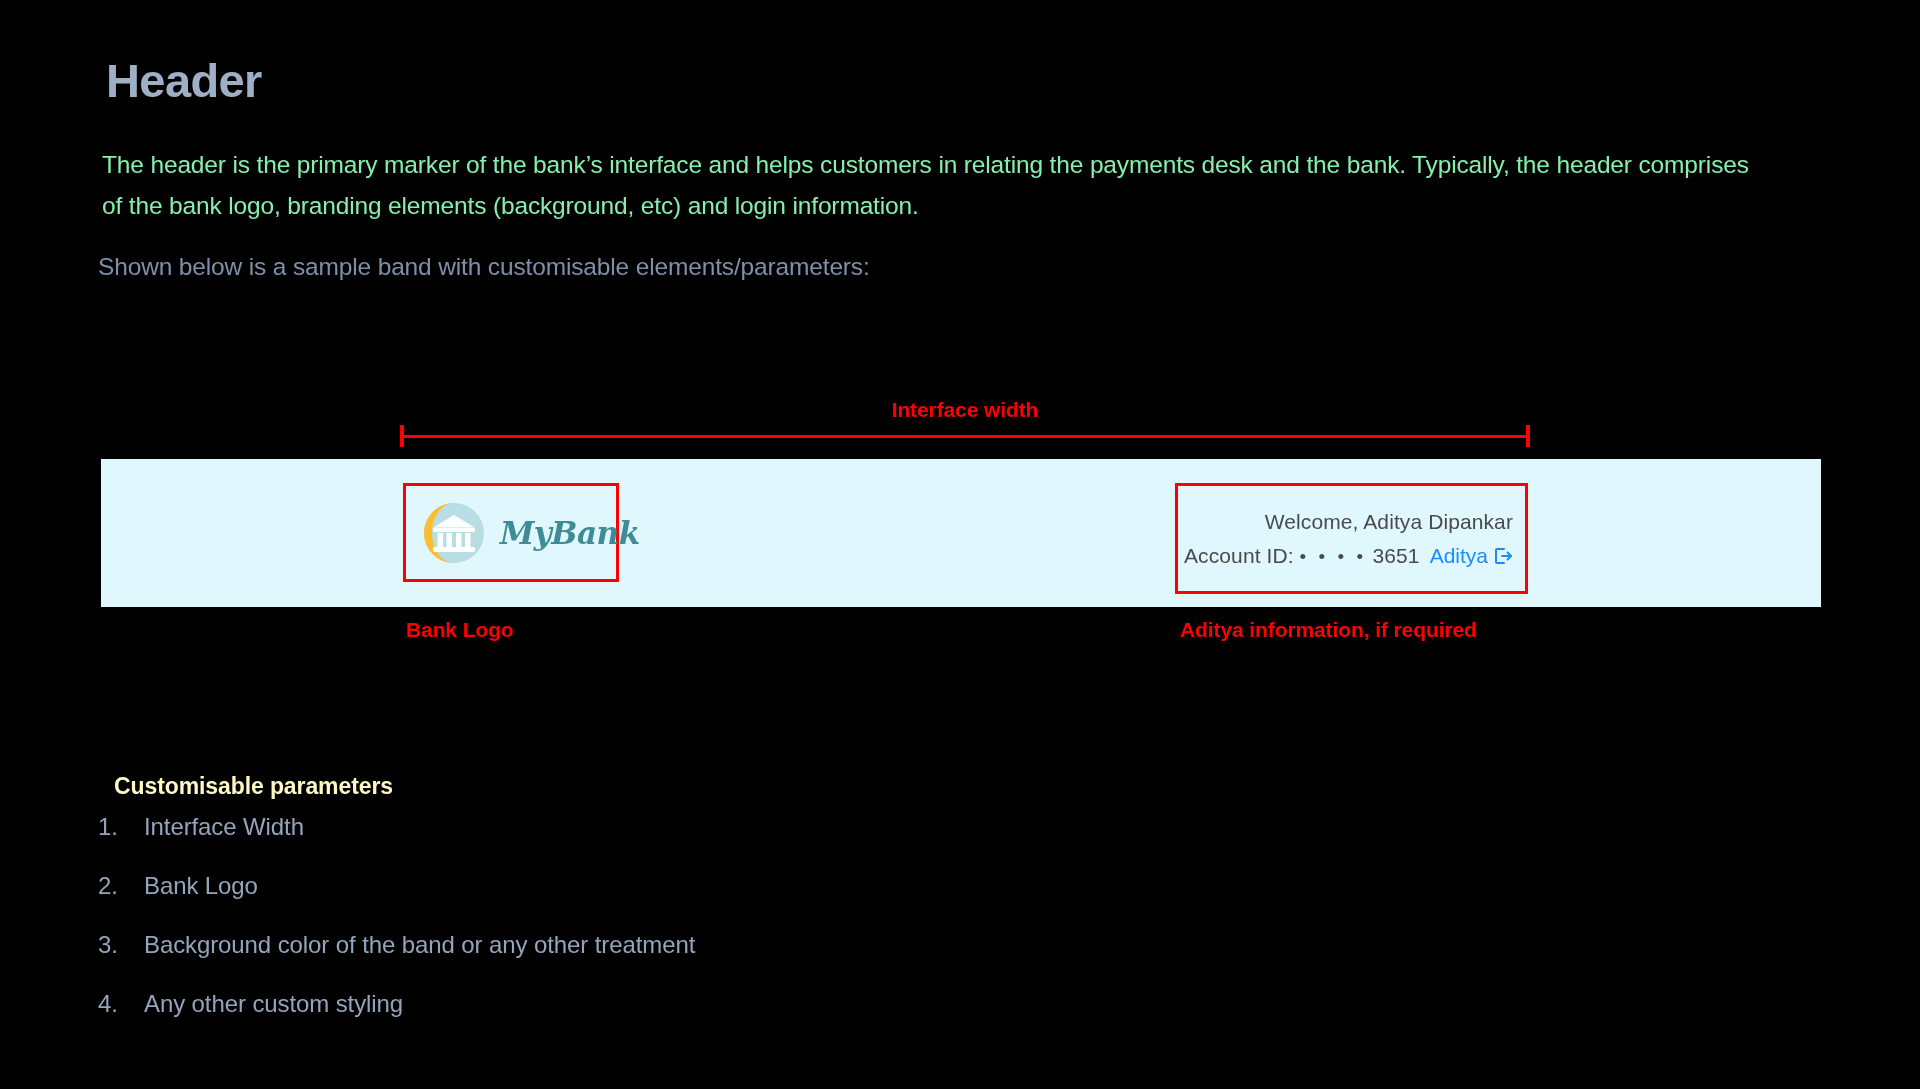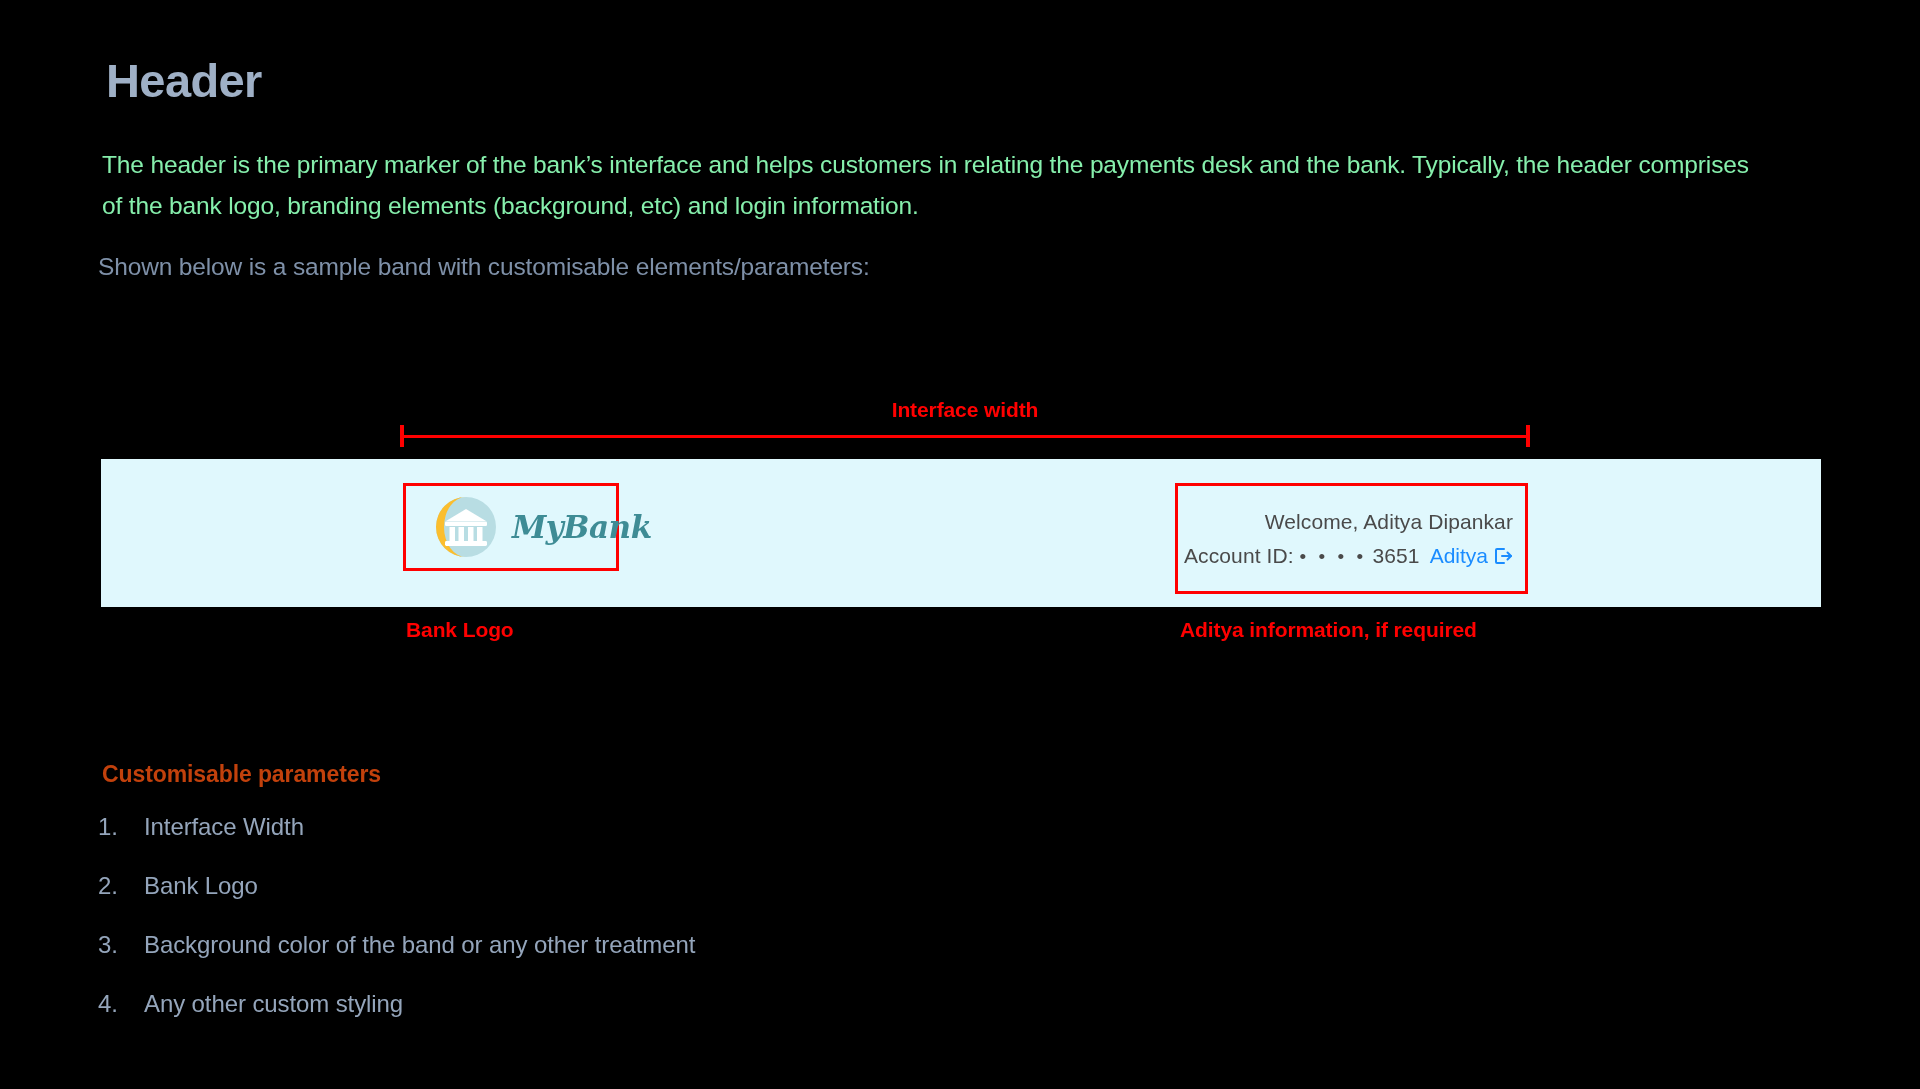--- a/index.html
+++ b/index.html
@@ -97,26 +97,26 @@
     height: 148px;
     background: #e0f8fd;
   }
 
   
   .logo-box {
     position: absolute;
     left: 403px;
     top: 483px;
     width: 216px;
-    height: 88px;
+    height: 99px;
     border: 3px solid #ff0000;
     background: transparent;
     display: flex;
     align-items: center;
-    padding-left: 24px;
+    padding-left: 12px;
     gap: 10px;
   }
   .logo-mark {
     width: 72px;
     height: 72px;
     flex: 0 0 72px;
     position: relative;
   }
   .logo-wordmark {
     font-family: "DejaVu Serif", serif;
@@ -188,23 +188,23 @@
   .caption.bank-logo { left: 406px; top: 618px; }
   .caption.login-info { left: 1180px; top: 618px; }
 
   
   .params-heading {
     position: absolute;
     left: 98px;
     top: 757px;
     font-size: 23px;
     font-weight: 700;
-    color: #c2410c;
+    color: #fef9c3;
     letter-spacing: -0.1px;
-    margin: 4px;
+    margin: 16px;
   }
   .params-list {
     position: absolute;
     left: 98px;
     top: 812px;
     margin: 0;
     padding: 0;
     list-style: none;
     width: 900px;
   }

